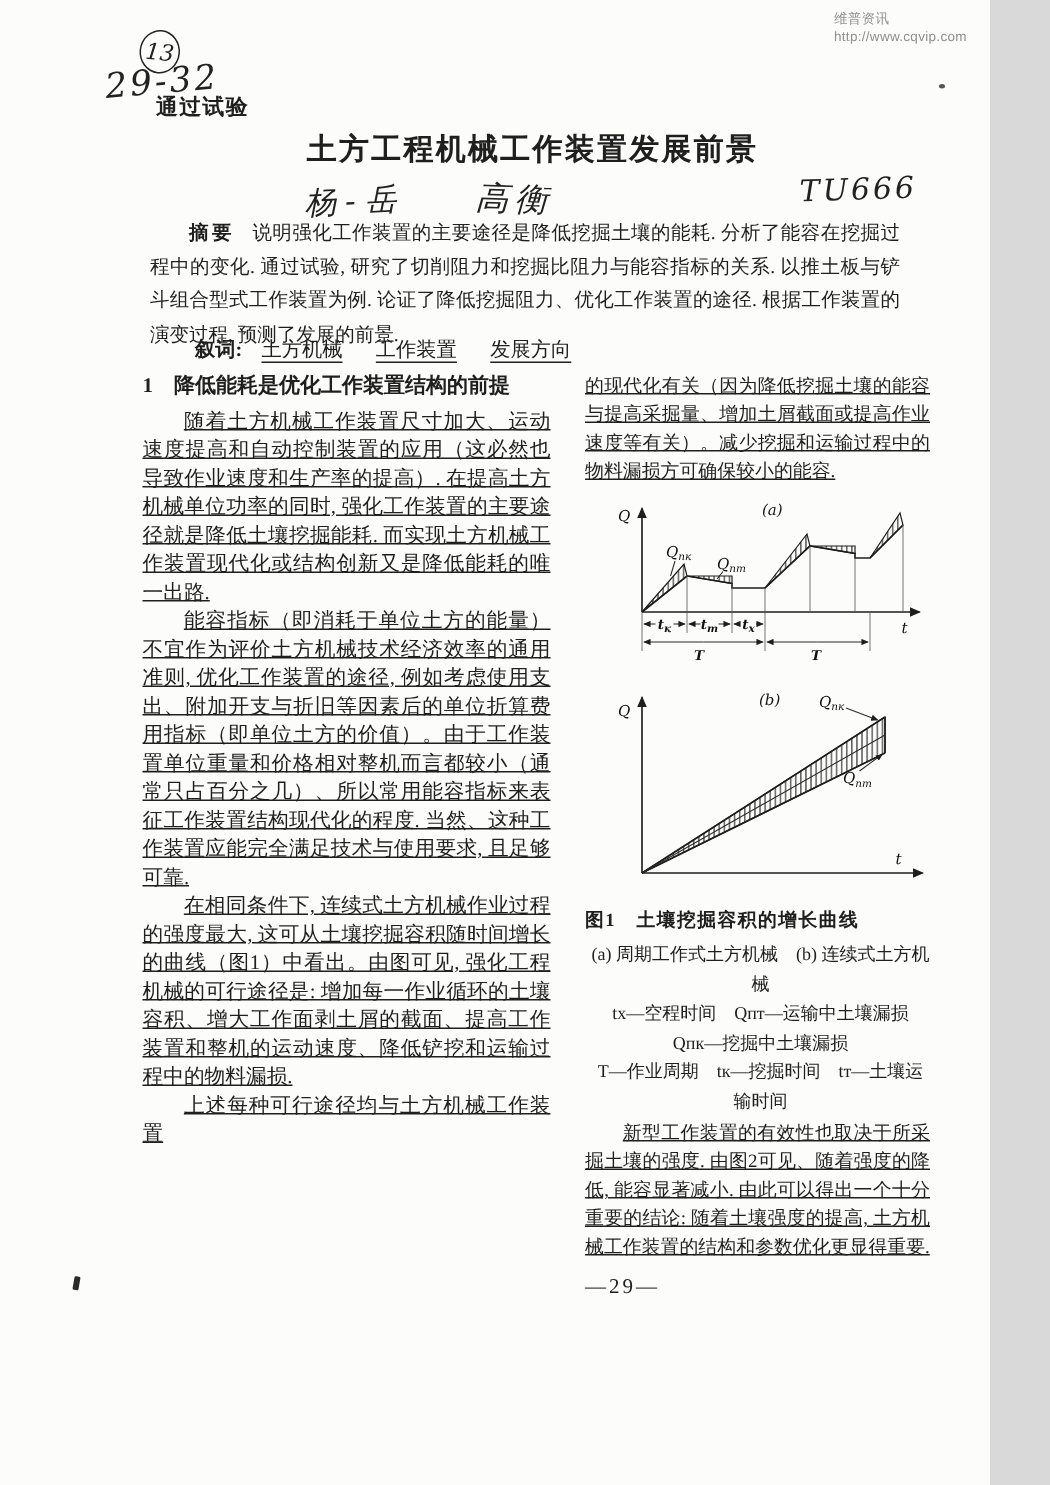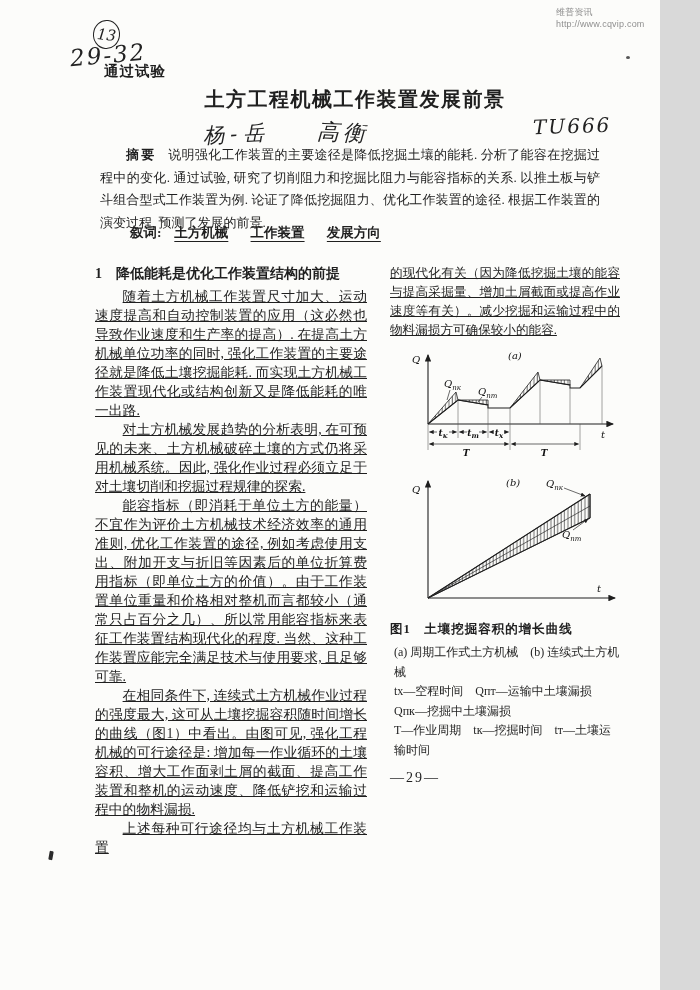--- a/index.html
+++ b/index.html
@@ -21,35 +21,35 @@
   .a1{position:absolute;left:108px;top:2px;font-size:21px;transform:rotate(-3deg);letter-spacing:6px;}
   .a2{position:absolute;left:222px;top:0;font-size:22px;transform:rotate(2deg);letter-spacing:4px;}
   .code{position:absolute;left:438px;top:-4px;font-size:20px;transform:rotate(-2deg);letter-spacing:2px;}
 
   
   .abstract{position:absolute;top:144px;left:100px;width:500px;margin:0;font-size:13px;
             line-height:22.5px;text-align:justify;text-indent:2em;}
   .abs-label{font-weight:bold;margin-right:.9em;letter-spacing:2px;}
   .keywords{position:absolute;top:224px;left:130px;font-size:13.5px;}
   .kw-label{font-weight:bold;margin-right:.7em;}
-  .kw{font-weight:bold;text-decoration:underline;text-underline-offset:3.5px;margin-right:1.4em;}
-
-  
-  .columns{position:absolute;top:264px;left:95px;display:flex;gap:23px;}
+  .kw{font-weight:normal;text-decoration:underline;text-underline-offset:3.5px;margin-right:1.4em;}
+
+  
+  .columns{position:absolute;top:248px;left:95px;display:flex;gap:23px;}
   .col{text-align:justify;}
   .col.left{width:272px;font-size:13.8px;line-height:19px;}
   .col.right{width:230px;font-size:12.6px;line-height:19px;}
   .col h2{font-size:14px;margin:0 0 3px 0;line-height:20px;}
   .para{margin:0;text-indent:2em;text-decoration:underline;}
   .para.noindent{text-indent:0;}
 
   
   .figure{margin:6px 0 2px 0;}
   .fig-caption{font-size:12.5px;font-weight:bold;text-align:left;margin-top:3px;letter-spacing:1px;}
-  .fig-legend{font-size:12px;line-height:19.5px;margin-top:4px;text-align:left;}
+  .fig-legend{font-size:12px;line-height:19.5px;margin-top:4px;text-align:center;}
   .fig-legend div{padding-left:4px;}
   .pageno{text-align:left;padding-right:22px;font-size:14px;margin-top:8px;letter-spacing:2px;}
 
   
   .fl{stroke:#1e1e1e;stroke-width:1.1;fill:none;}
   .flthin{stroke:#2a2a2a;stroke-width:.7;fill:none;}
   .flref{stroke:#555;stroke-width:.55;fill:none;}
   .fhatch{fill:url(#hatch);stroke:#1e1e1e;stroke-width:.8;}
   .ftext{font:italic 10px "DejaVu Serif",serif;fill:#111;}
   .fsub{font-size:7px;}
@@ -87,21 +87,20 @@
     <span class="kw">土方机械</span>
     <span class="kw">工作装置</span>
     <span class="kw">发展方向</span>
   </div>
 
   <div class="columns">
 
     <div class="col left">
       <h2>1　降低能耗是优化工作装置结构的前提</h2>
       <p class="para">随着土方机械工作装置尺寸加大、运动速度提高和自动控制装置的应用（这必然也导致作业速度和生产率的提高）. 在提高土方机械单位功率的同时, 强化工作装置的主要途径就是降低土壤挖掘能耗. 而实现土方机械工作装置现代化或结构创新又是降低能耗的唯一出路.</p>
-      <p class="para">对土方机械发展趋势的分析表明, 在可预见的未来、土方机械破碎土壤的方式仍将采用机械系统。因此, 强化作业过程必须立足于对土壤切削和挖掘过程规律的探索.</p>
       <p class="para">能容指标（即消耗于单位土方的能量）不宜作为评价土方机械技术经济效率的通用准则, 优化工作装置的途径, 例如考虑使用支出、附加开支与折旧等因素后的单位折算费用指标（即单位土方的价值）。由于工作装置单位重量和价格相对整机而言都较小（通常只占百分之几）、所以常用能容指标来表征工作装置结构现代化的程度. 当然、这种工作装置应能完全满足技术与使用要求, 且足够可靠.</p>
       <p class="para">在相同条件下, 连续式土方机械作业过程的强度最大, 这可从土壤挖掘容积随时间增长的曲线（图1）中看出。由图可见, 强化工程机械的可行途径是: 增加每一作业循环的土壤容积、增大工作面剥土屑的截面、提高工作装置和整机的运动速度、降低铲挖和运输过程中的物料漏损.</p>
       <p class="para">上述每种可行途径均与土方机械工作装置</p>
     </div>
 
     <div class="col right">
       <p class="para noindent">的现代化有关（因为降低挖掘土壤的能容与提高采掘量、增加土屑截面或提高作业速度等有关）。减少挖掘和运输过程中的物料漏损方可确保较小的能容.</p>
 
       <div class="figure">
         <svg width="230" height="265" viewBox="0 0 230 265">
@@ -188,18 +187,19 @@
         </svg>
 
         <div class="fig-caption">图1　土壤挖掘容积的增长曲线</div>
         <div class="fig-legend">
           <div>(a) 周期工作式土方机械　(b) 连续式土方机械</div>
           <div>tх—空程时间　Qпт—运输中土壤漏损　Qпк—挖掘中土壤漏损</div>
           <div>T—作业周期　tк—挖掘时间　tт—土壤运输时间</div>
         </div>
       </div>
 
+      <p class="para">新型工作装置的有效性也取决于所采掘土壤的强度. 由图2可见、随着强度的降低, 能容显著减小. 由此可以得出一个十分重要的结论: 随着土壤强度的提高, 土方机械工作装置的结构和参数优化更显得重要.</p>
       <div class="pageno">—29—</div>
     </div>
   </div>
 
   <div class="ink-mark"></div>
 </div>
 
 </body></html>

